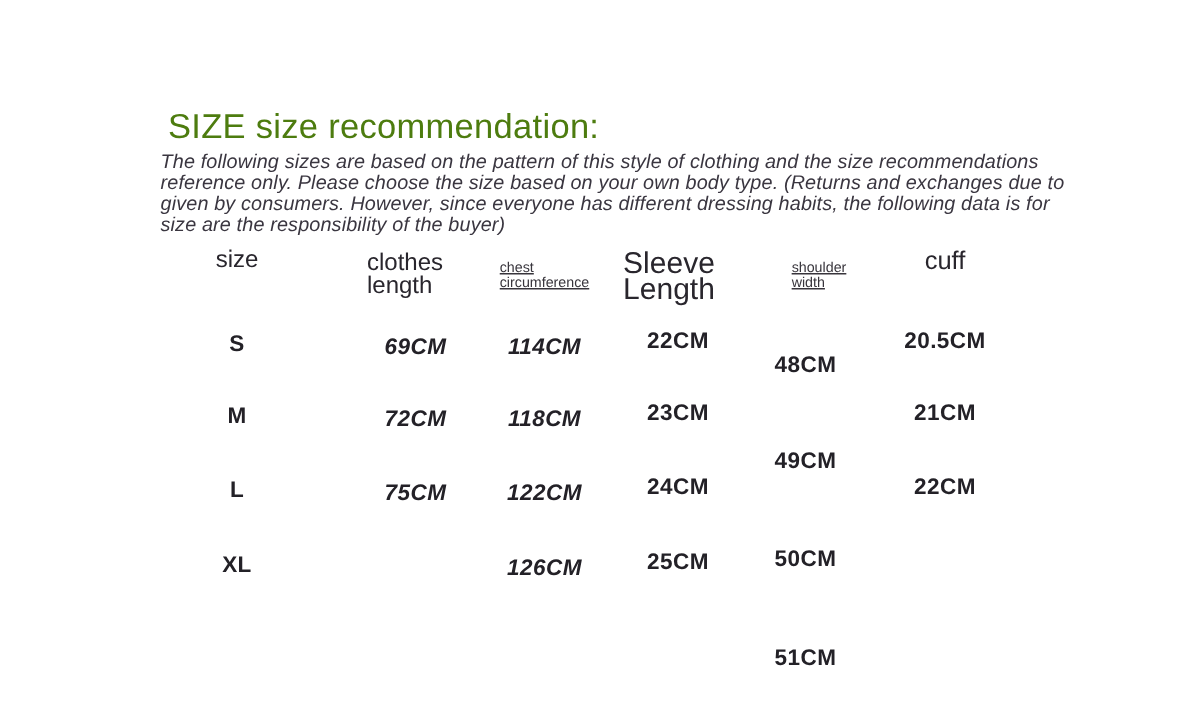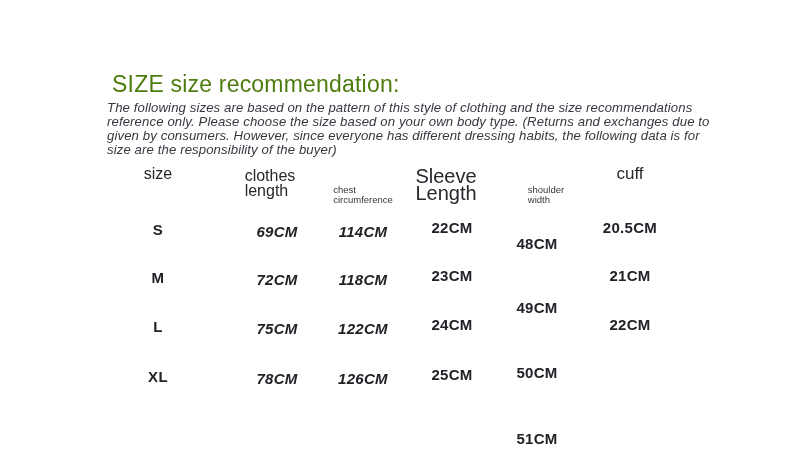--- a/index.html
+++ b/index.html
@@ -50,21 +50,21 @@
   .c4 { left: 392px; }
   .c5 { left: 477px; gap: 16px; }
   .c6 { left: 570px; }
 
   .hcell {
     display: flex;
     align-items: flex-start;
     justify-content: center;
     color: #29262d;
   }
-  .hcell.top { align-items: flex-end; padding-top: 6px; box-sizing: border-box; }
+  .hcell.top { align-items: flex-start; padding-top: 6px; box-sizing: border-box; text-decoration: underline; }
   .hlines { text-align: left; }
   .hl { display: block; }
 
   .h-normal { font-size: 16px;   line-height: 15px; }
   .h-small  { font-size: 9.5px;  line-height: 10px;   color: #38353c; }
   .h-big    { font-size: 20px; line-height: 16.5px; }
   .h-cuff   { font-size: 17px;   line-height: 16px; }
 
   .hx-l7 { transform: translateX(-7px); }
   .hx-l6 { transform: translateX(-6px); }
@@ -117,21 +117,20 @@
     <div class="tcol c2">
       <div class="hcell h-normal hx-l7">
         <span class="hlines">
           <span class="hl">clothes</span>
           <span class="hl">length</span>
         </span>
       </div>
       <div class="dcell d-dn">69CM</div>
       <div class="dcell d-dn">72CM</div>
       <div class="dcell d-dn">75CM</div>
-      <div class="dcell d-dn">78CM</div>
     </div>
 
     <div class="tcol c3">
       <div class="hcell h-small top">
         <span class="hlines">
           <span class="hl">chest</span>
           <span class="hl">circumference</span>
         </span>
       </div>
       <div class="dcell d-dn">114CM</div>

